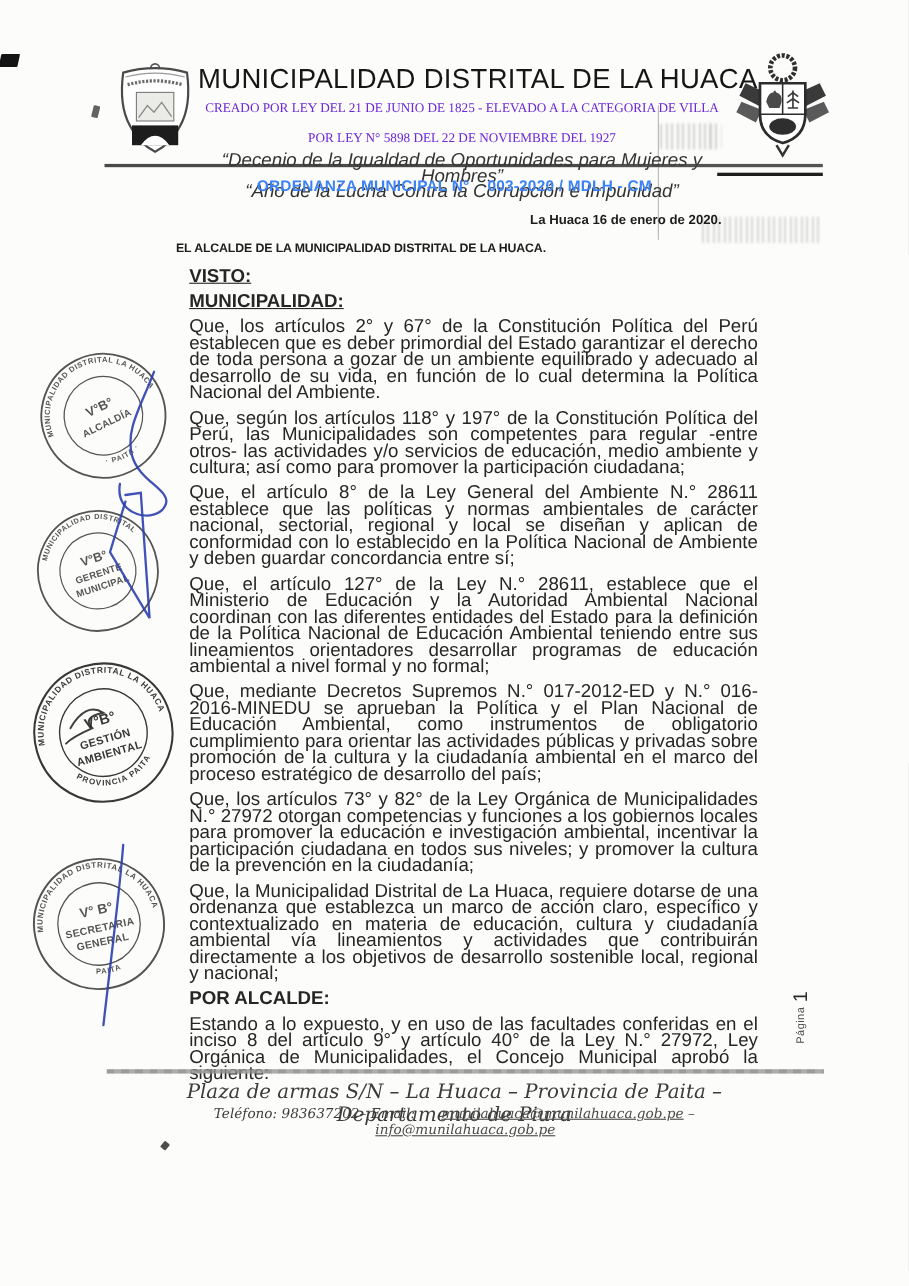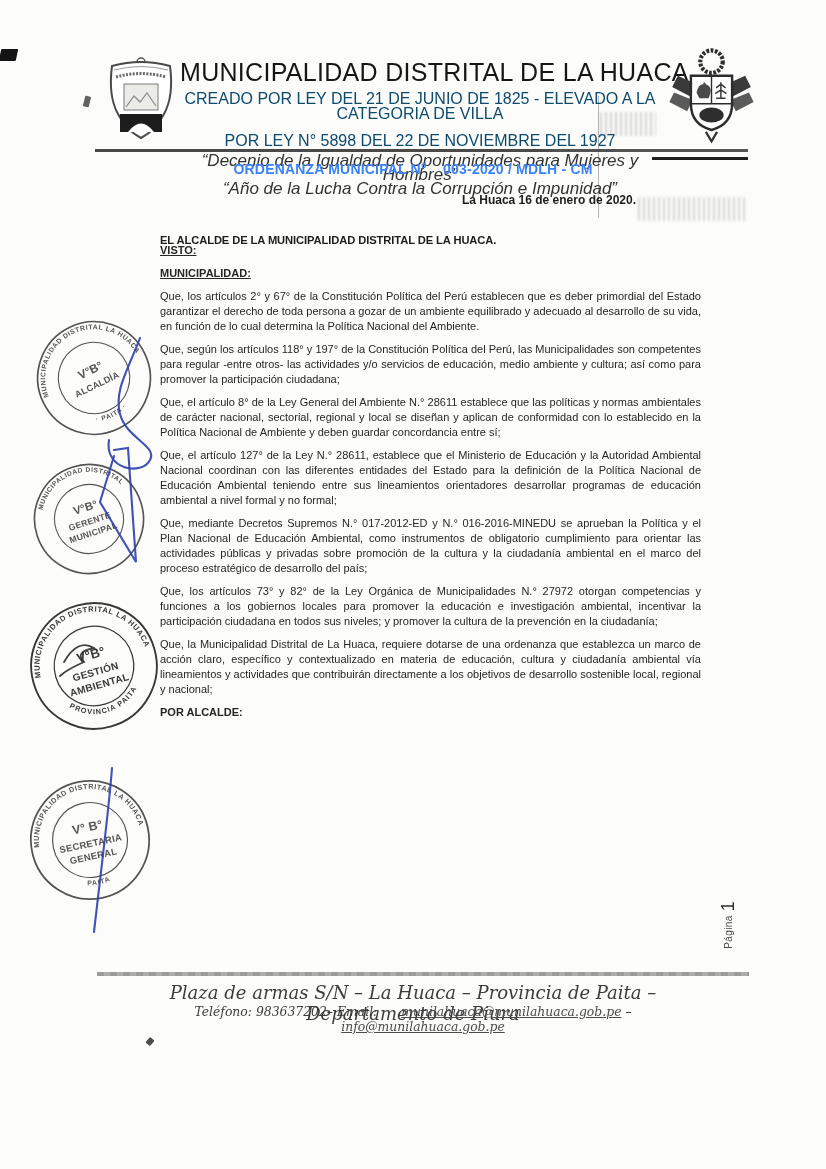--- a/index.html
+++ b/index.html
@@ -7,34 +7,34 @@
     position:relative;width:826px;height:1169px;margin:0 auto;
     background:#fcfcfa;overflow:hidden;
     font-family:"Liberation Sans",sans-serif;color:#222;
   }
   
   .crest{position:absolute;left:102px;top:56px;width:78px;height:92px;}
   .arms{position:absolute;left:663px;top:42px;width:97px;height:118px;}
   .arms-underline{position:absolute;left:652px;top:157px;width:96px;height:3px;background:#1f1f1f;}
   .head-text{position:absolute;left:180px;top:58px;width:480px;text-align:center;}
   .head-title{font-size:25px;font-weight:400;letter-spacing:.3px;color:#161616;white-space:nowrap;}
-  .head-sub{font-size:16px;color:#0c4a6e;margin-top:4px;line-height:15px;}
+  .head-sub{font-size:12px;color:#6d28d9;margin-top:4px;line-height:15px;font-family:Liberation Serif, serif;}
   .head-motto{font-size:17px;font-style:italic;color:#333;line-height:14px;}
   .head-motto.first{margin-top:6px;}
   .head-divider{position:absolute;left:95px;top:149px;width:653px;height:3px;
     background:linear-gradient(90deg,#3a3a3a 0 70%,#444 70% 100%);opacity:.92;}
   
   .ord-title{position:absolute;left:143px;top:161px;width:540px;text-align:center;
     font-weight:bold;font-size:14px;color:#3b82f6;white-space:pre-wrap;letter-spacing:.2px;}
-  .dateline{position:absolute;left:360px;top:193px;width:276px;text-align:right;
+  .dateline{position:absolute;left:380px;top:193px;width:276px;text-align:right;
     font-weight:bold;font-size:12px;color:#1d1d1d;}
-  .addressee{position:absolute;left:160px;top:234px;font-weight:bold;font-size:11.2px;color:#1d1d1d;letter-spacing:-.1px;}
+  .addressee{position:absolute;left:160px;top:220px;font-weight:bold;font-size:11.2px;color:#1d1d1d;letter-spacing:-.1px;}
   
   .body-text{position:absolute;left:160px;top:243px;width:541px;}
-  .body-text p{font-size:11px;line-height:15px;text-align:justify;margin:0 0 8px;color:#262626;}
+  .body-text p{font-size:17px;line-height:15px;text-align:justify;margin:0 12px 8px;color:#262626;}
   .run-head{font-size:11.4px;font-weight:bold;color:#1c1c1c;margin:0 0 8px;}
   .run-head.underlined{text-decoration:underline;}
   
   .stamp{position:absolute;opacity:.88;}
   .stamp circle{fill:none;}
   .stamp .ring-outer{stroke-width:1.8;}
   .stamp .ring-inner{stroke-width:1.2;}
   .stamp text{font-family:"Liberation Sans",sans-serif;font-weight:bold;}
   .stamp .ringtext{font-size:7.3px;letter-spacing:.6px;}
   .stamp .ringtext-sm{font-size:7px;letter-spacing:1px;}
@@ -126,20 +126,21 @@
     <p class="run-head underlined">VISTO:</p>
     <p class="run-head underlined">MUNICIPALIDAD:</p>
     <p>Que, los artículos 2° y 67° de la Constitución Política del Perú establecen que es deber primordial del Estado garantizar el derecho de toda persona a gozar de un ambiente equilibrado y adecuado al desarrollo de su vida, en función de lo cual determina la Política Nacional del Ambiente.</p>
     <p>Que, según los artículos 118° y 197° de la Constitución Política del Perú, las Municipalidades son competentes para regular -entre otros- las actividades y/o servicios de educación, medio ambiente y cultura; así como para promover la participación ciudadana;</p>
     <p>Que, el artículo 8° de la Ley General del Ambiente N.° 28611 establece que las políticas y normas ambientales de carácter nacional, sectorial, regional y local se diseñan y aplican de conformidad con lo establecido en la Política Nacional de Ambiente y deben guardar concordancia entre sí;</p>
     <p>Que, el artículo 127° de la Ley N.° 28611, establece que el Ministerio de Educación y la Autoridad Ambiental Nacional coordinan con las diferentes entidades del Estado para la definición de la Política Nacional de Educación Ambiental teniendo entre sus lineamientos orientadores desarrollar programas de educación ambiental a nivel formal y no formal;</p>
     <p>Que, mediante Decretos Supremos N.° 017-2012-ED y N.° 016-2016-MINEDU se aprueban la Política y el Plan Nacional de Educación Ambiental, como instrumentos de obligatorio cumplimiento para orientar las actividades públicas y privadas sobre promoción de la cultura y la ciudadanía ambiental en el marco del proceso estratégico de desarrollo del país;</p>
     <p>Que, los artículos 73° y 82° de la Ley Orgánica de Municipalidades N.° 27972 otorgan competencias y funciones a los gobiernos locales para promover la educación e investigación ambiental, incentivar la participación ciudadana en todos sus niveles; y promover la cultura de la prevención en la ciudadanía;</p>
     <p>Que, la Municipalidad Distrital de La Huaca, requiere dotarse de una ordenanza que establezca un marco de acción claro, específico y contextualizado en materia de educación, cultura y ciudadanía ambiental vía lineamientos y actividades que contribuirán directamente a los objetivos de desarrollo sostenible local, regional y nacional;</p>
     <p class="run-head">POR ALCALDE:</p>
+    <p>Estando a lo expuesto, y en uso de las facultades conferidas en el inciso 8 del artículo 9° y artículo 40° de la Ley N.° 27972, Ley Orgánica de Municipalidades, el Concejo Municipal aprobó la siguiente:</p>
   </div>
 
   <svg class="stamp" style="left:33px;top:317px;width:122px;height:122px;transform:rotate(-26deg);" viewBox="0 0 130 130">
     <defs>
       <path id="p1t" d="M 13,65 A 52,52 0 0 1 117,65"></path>
       <path id="p1b" d="M 19,65 A 46,46 0 0 0 111,65"></path>
     </defs>
     <circle class="ring-outer ink-black" cx="65" cy="65" r="60"></circle>
     <circle class="ring-inner ink-black" cx="65" cy="65" r="38"></circle>
     <text class="ringtext ink-black-t"><textPath href="#p1t" startOffset="50%" text-anchor="middle">MUNICIPALIDAD DISTRITAL LA HUACA</textPath></text>

